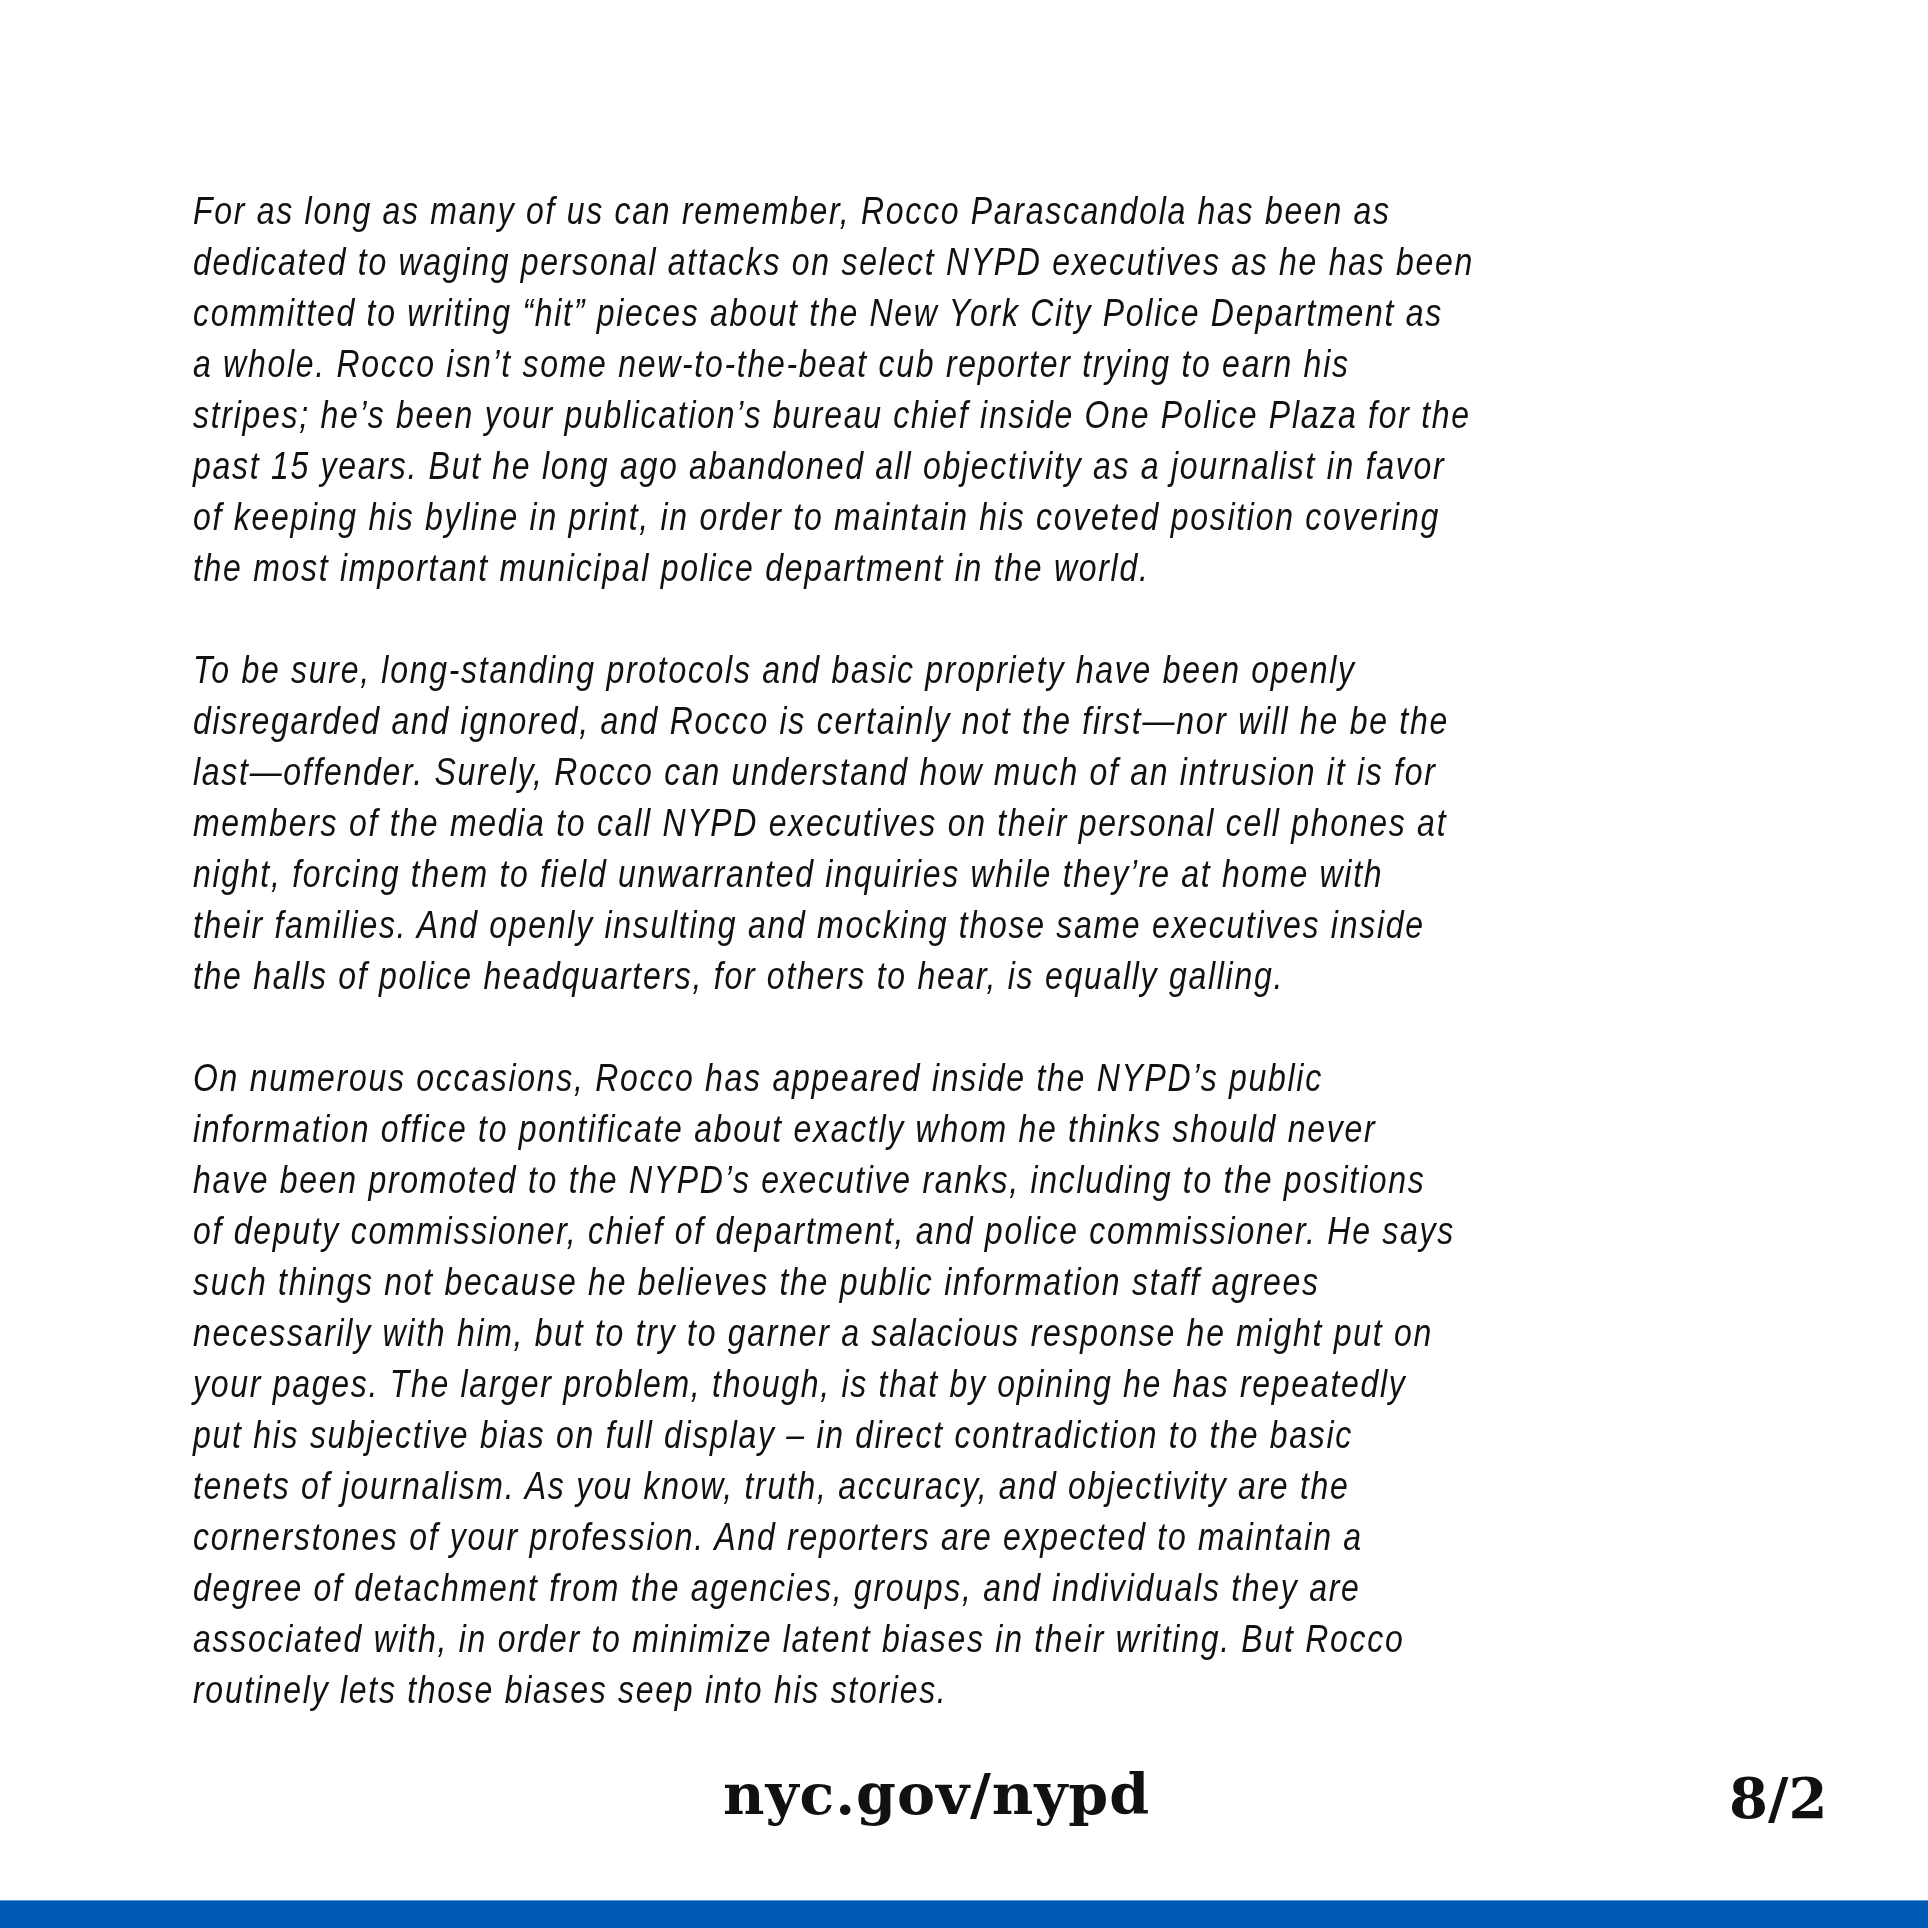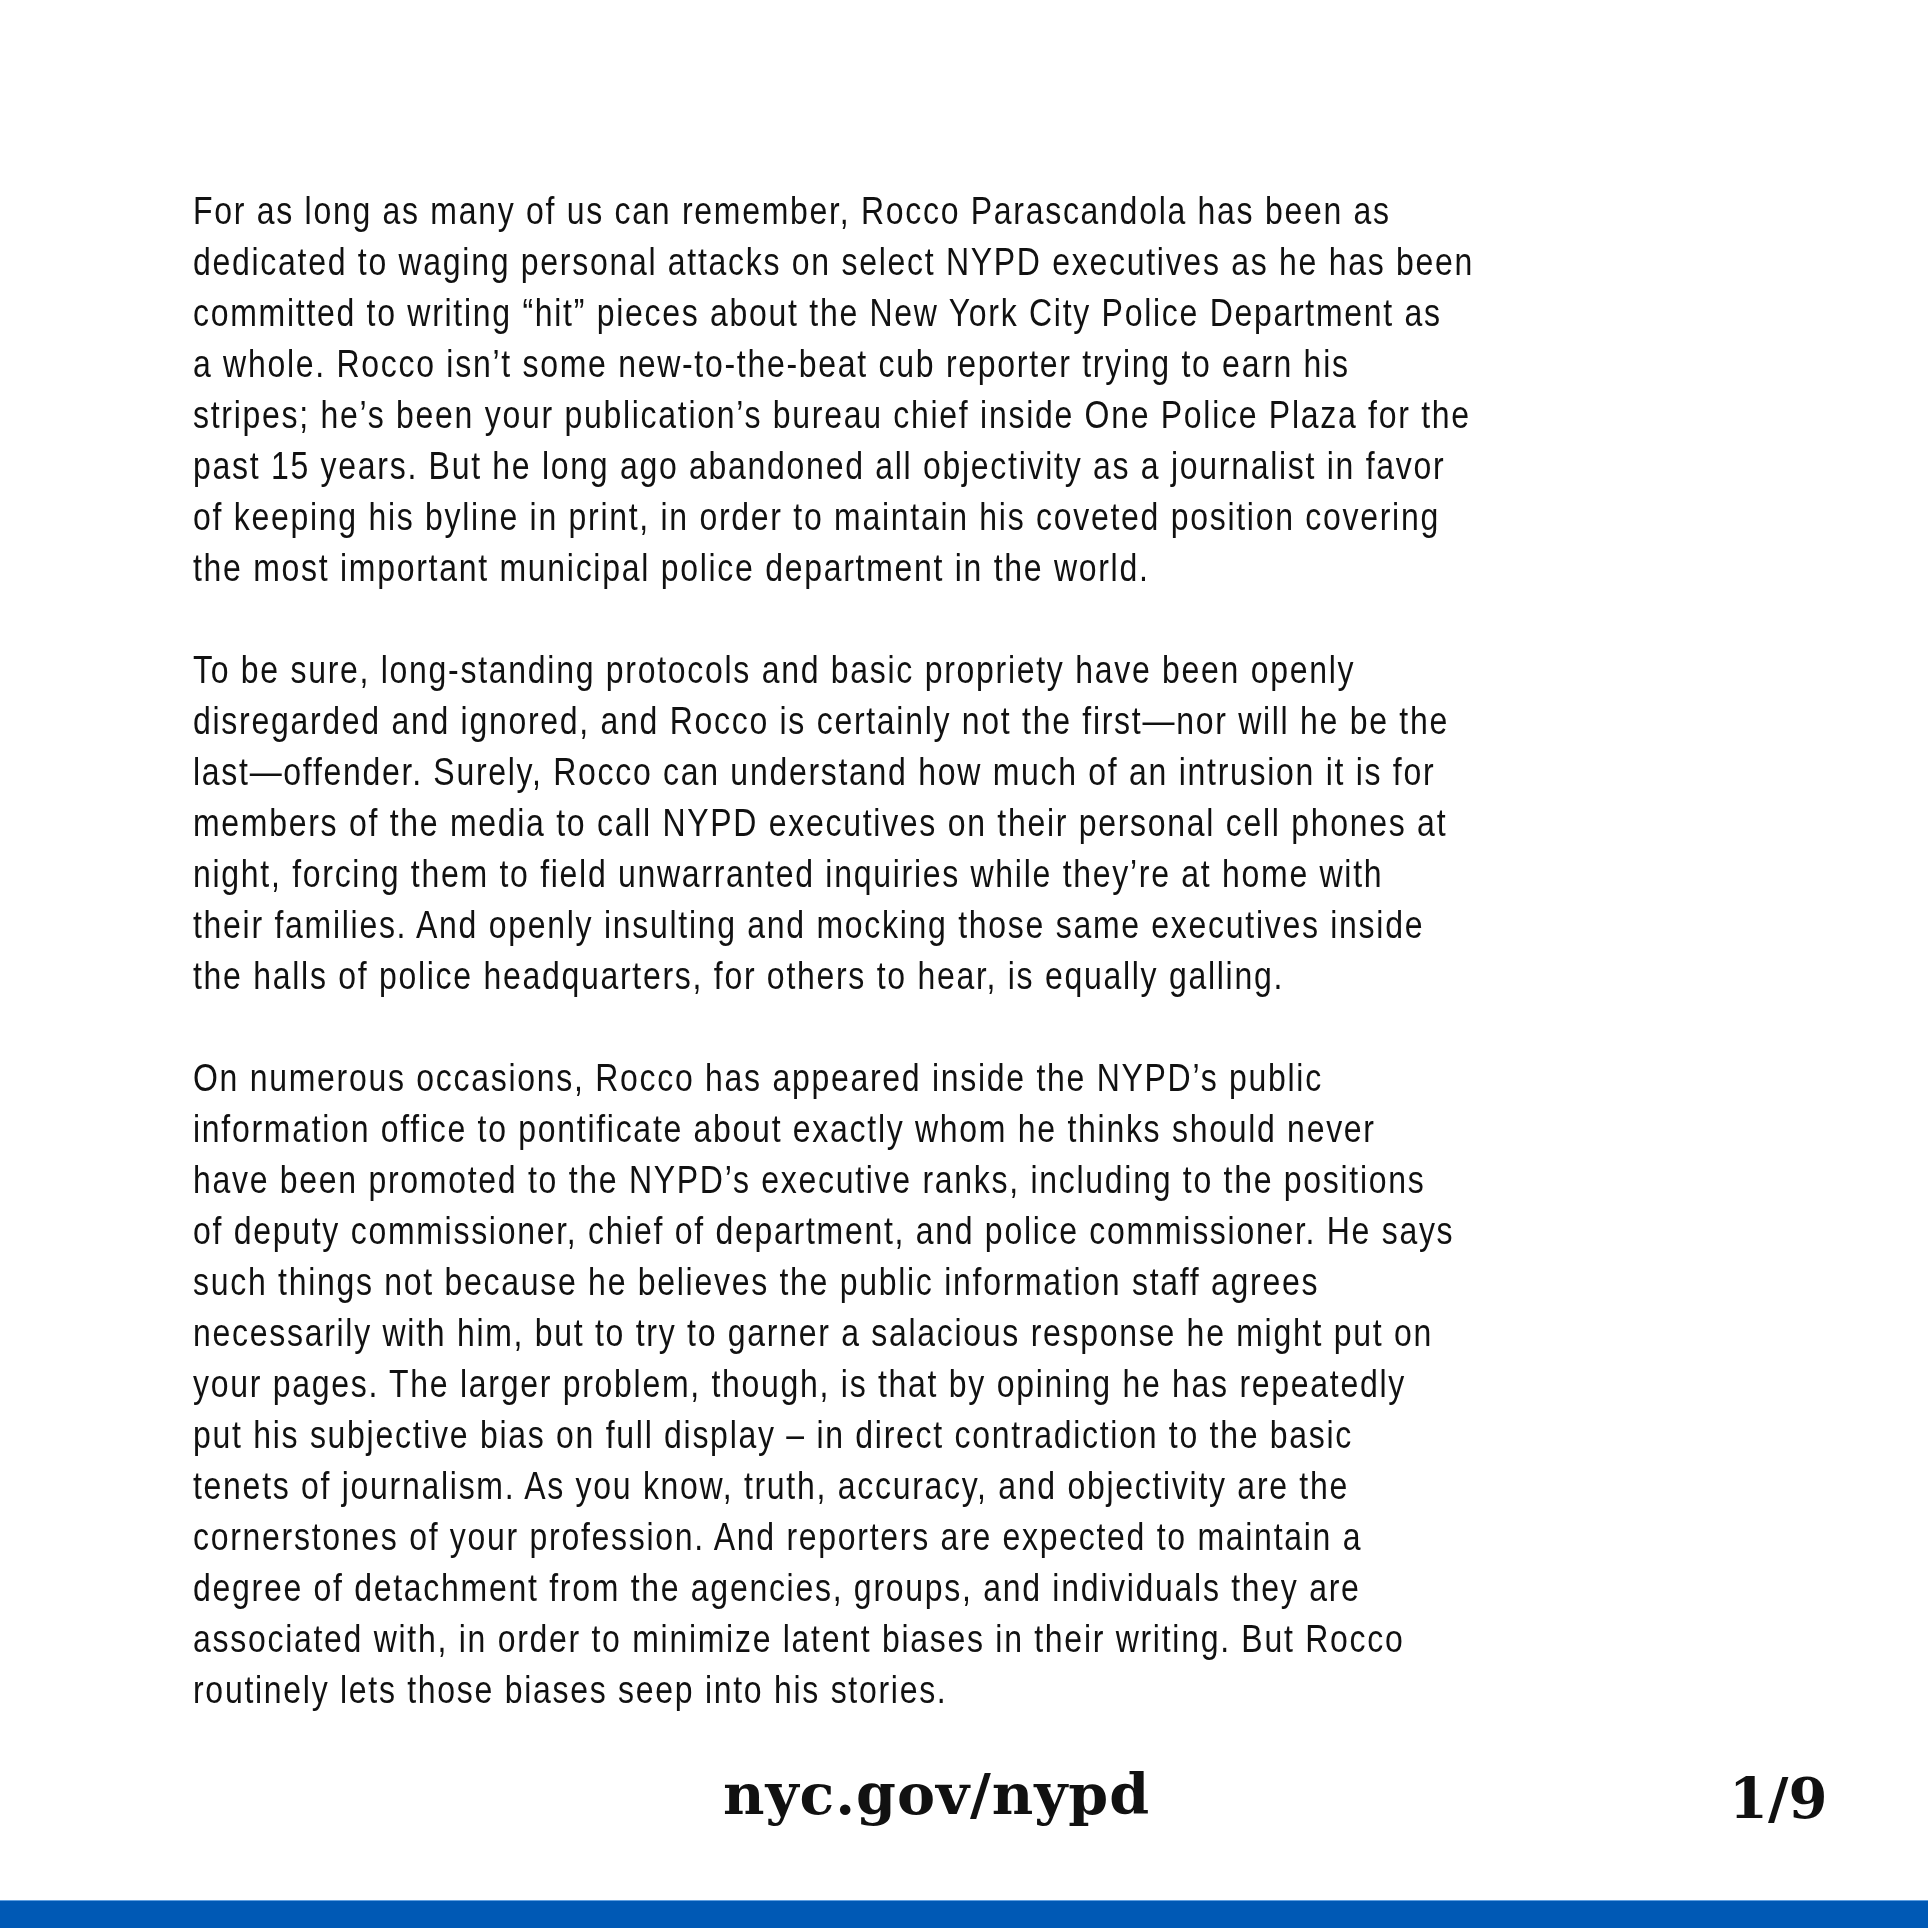--- a/index.html
+++ b/index.html
@@ -19,20 +19,21 @@
       left: 0; top: 0;
       width: 1928px;
       height: 1928px;
       background: #ffffff;
     }
     .body-text {
       position: absolute;
       left: 193px;
       top: 185px;
       width: 1601px;
+      font-style: italic;
     }
     .para {
       margin: 0 0 51px 0;
     }
     .line {
       display: block;
       height: 51px;
       line-height: 51px;
       font-family: "Liberation Sans", sans-serif;
       font-size: 39px;
@@ -115,17 +116,17 @@
       <span class="line">tenets of journalism. As you know, truth, accuracy, and objectivity are the</span>
       <span class="line">cornerstones of your profession. And reporters are expected to maintain a</span>
       <span class="line">degree of detachment from the agencies, groups, and individuals they are</span>
       <span class="line">associated with, in order to minimize latent biases in their writing. But Rocco</span>
       <span class="line">routinely lets those biases seep into his stories.</span>
     </div>
 
   </div>
 
   <div class="footer-url">nyc.gov/nypd</div>
-  <div class="page-number">1/9</div>
+  <div class="page-number">8/2</div>
 
   <div class="bottom-bar" style="background: rgb(0, 89, 181);"></div>
 </div>
 
 
 </body></html>

